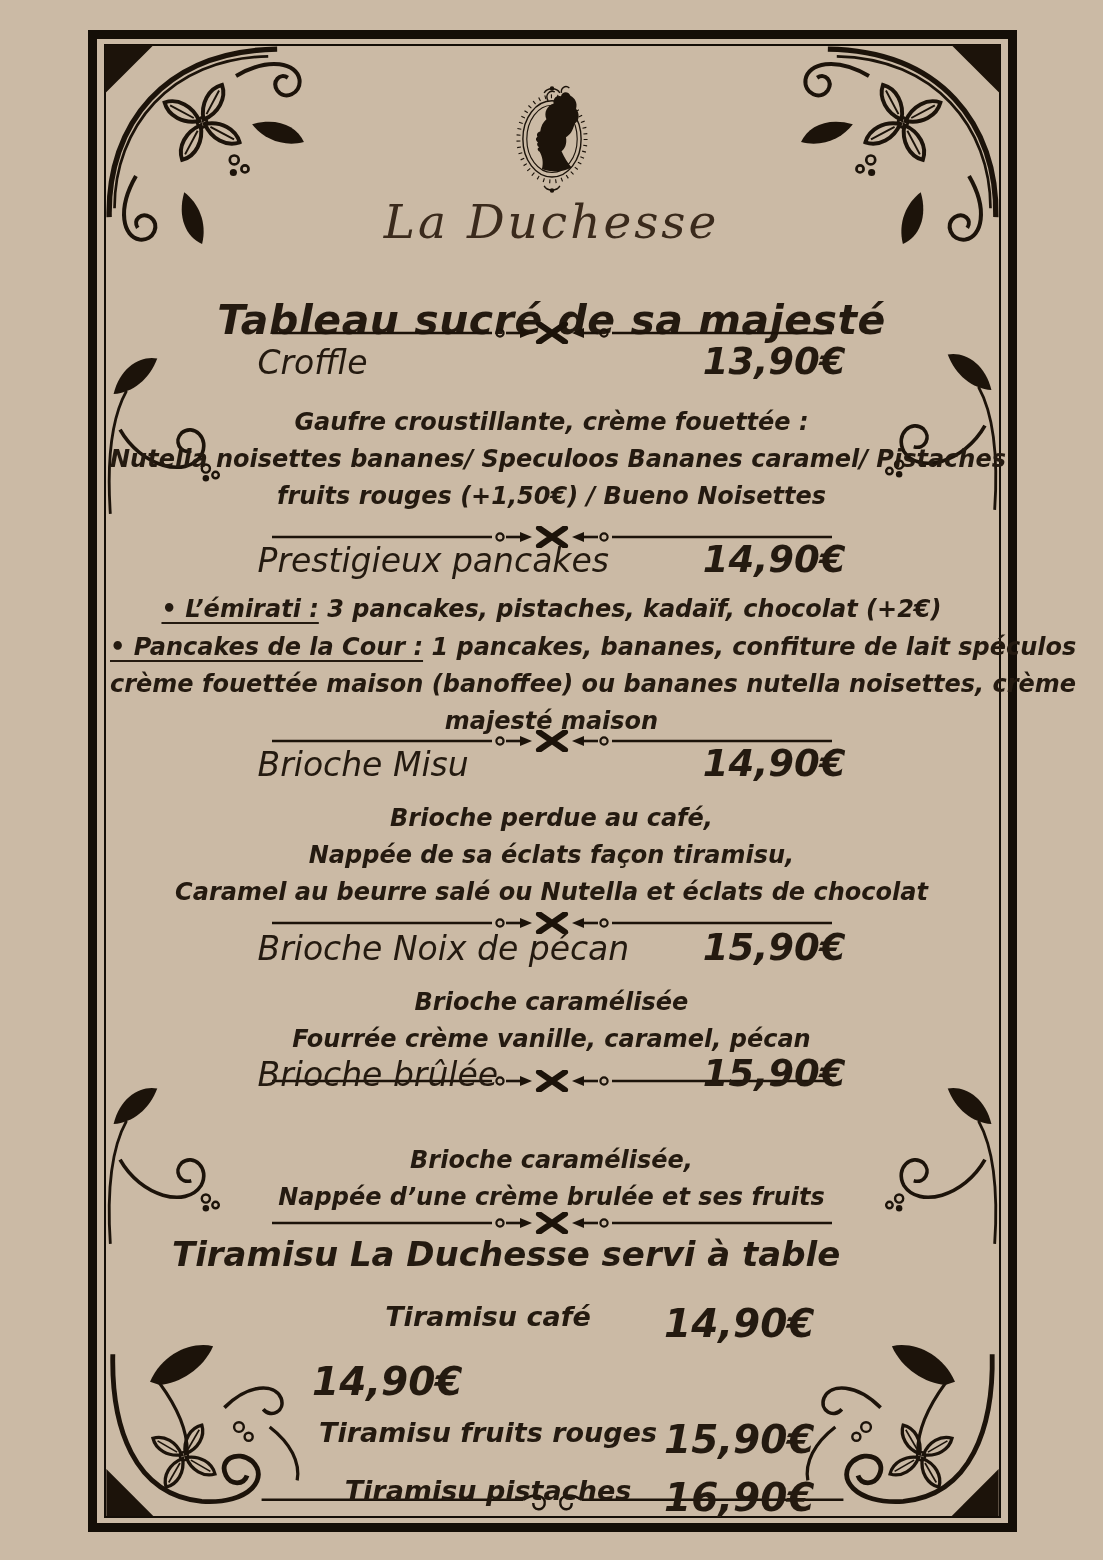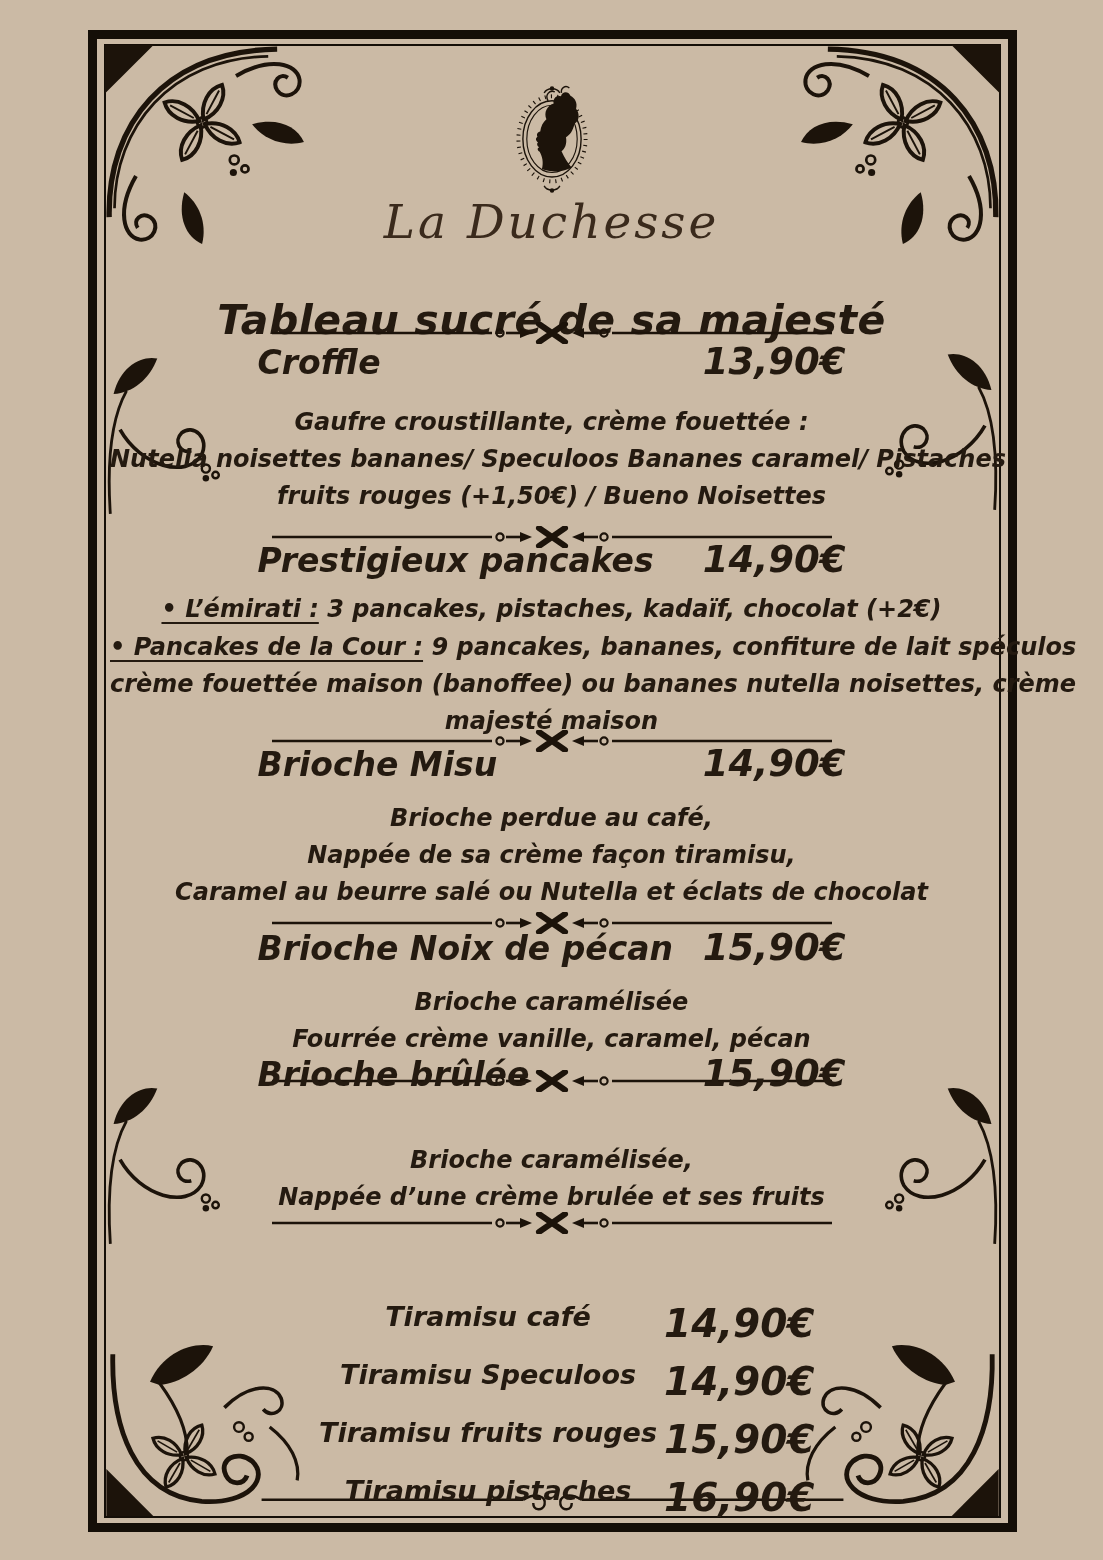--- a/index.html
+++ b/index.html
@@ -41,21 +41,21 @@
     font-size:41px;font-weight:bold;font-style:italic;
     letter-spacing:0.5px;
     margin-top:40px;
   }
   .divider{left:0;right:0;margin:auto;width:560px;}
   .item-row{
     width:588px;margin:0 auto;
     display:flex;justify-content:space-between;align-items:baseline;
   }
   .item-name{
-    font-size:33px;font-weight:bold;font-style:italic;white-space:nowrap;
+    font-size:33px;font-weight:normal;font-style:italic;white-space:nowrap;
   }
   .item-price{
     font-size:37px;font-weight:bold;font-style:italic;white-space:nowrap;
   }
   .desc-line{
     font-size:24px;font-weight:bold;font-style:italic;
     line-height:37px;white-space:nowrap;
   }
   .option-line{
     font-size:24px;font-weight:bold;font-style:italic;
@@ -263,38 +263,38 @@
       </svg>
 
     <div class="abs" style="top:494px">
       <div class="item-row">
         <span class="item-name">Prestigieux pancakes</span>
         <span class="item-price">14,90€</span>
       </div>
     </div>
     <div class="abs" style="top:546px">
       <div class="option-line"><span class="option-lead">• L’émirati :</span><span> 3 pancakes, pistaches, kadaïf, chocolat (+2€)</span></div>
-      <div class="option-line"><span class="option-lead">• Pancakes de la Cour :</span><span> 9 pancakes, bananes, confiture de lait spéculos</span></div>
+      <div class="option-line"><span class="option-lead">• Pancakes de la Cour :</span><span> 1 pancakes, bananes, confiture de lait spéculos</span></div>
       <div class="desc-line">crème fouettée maison (banoffee) ou bananes nutella noisettes, crème</div>
       <div class="desc-line">majesté maison</div>
     </div>
 
     <svg class="abs divider" style="top:686px" width="560" height="22">
         <use href="#div-orn"></use>
       </svg>
 
     <div class="abs" style="top:698px">
       <div class="item-row">
         <span class="item-name">Brioche Misu</span>
         <span class="item-price">14,90€</span>
       </div>
     </div>
     <div class="abs" style="top:756px">
       <div class="desc-line">Brioche perdue au café,</div>
-      <div class="desc-line">Nappée de sa crème façon tiramisu,</div>
+      <div class="desc-line">Nappée de sa éclats façon tiramisu,</div>
       <div class="desc-line">Caramel au beurre salé ou Nutella et éclats de chocolat</div>
     </div>
 
     <svg class="abs divider" style="top:868px" width="560" height="22">
         <use href="#div-orn"></use>
       </svg>
 
     <div class="abs" style="top:882px">
       <div class="item-row">
         <span class="item-name">Brioche Noix de pécan</span>
@@ -318,28 +318,28 @@
     </div>
     <div class="abs" style="top:1098px">
       <div class="desc-line">Brioche caramélisée,</div>
       <div class="desc-line">Nappée d’une crème brulée et ses fruits</div>
     </div>
 
     <svg class="abs divider" style="top:1168px" width="560" height="22">
         <use href="#div-orn"></use>
       </svg>
 
+    <div class="abs tiramisu-heading" style="top:1190px">Tiramisu La Duchesse servi à table</div>
 
     <div class="abs tiramisu-list">
       <div class="t-row">
         <span class="t-name">Tiramisu café</span>
         <span class="t-price">14,90€</span>
       </div>
       <div class="t-row">
-        <span class="t-name">Tiramisu Speculoos</span>
         <span class="t-price">14,90€</span>
       </div>
       <div class="t-row">
         <span class="t-name">Tiramisu fruits rouges</span>
         <span class="t-price">15,90€</span>
       </div>
       <div class="t-row">
         <span class="t-name">Tiramisu pistaches</span>
         <span class="t-price">16,90€</span>
       </div>

